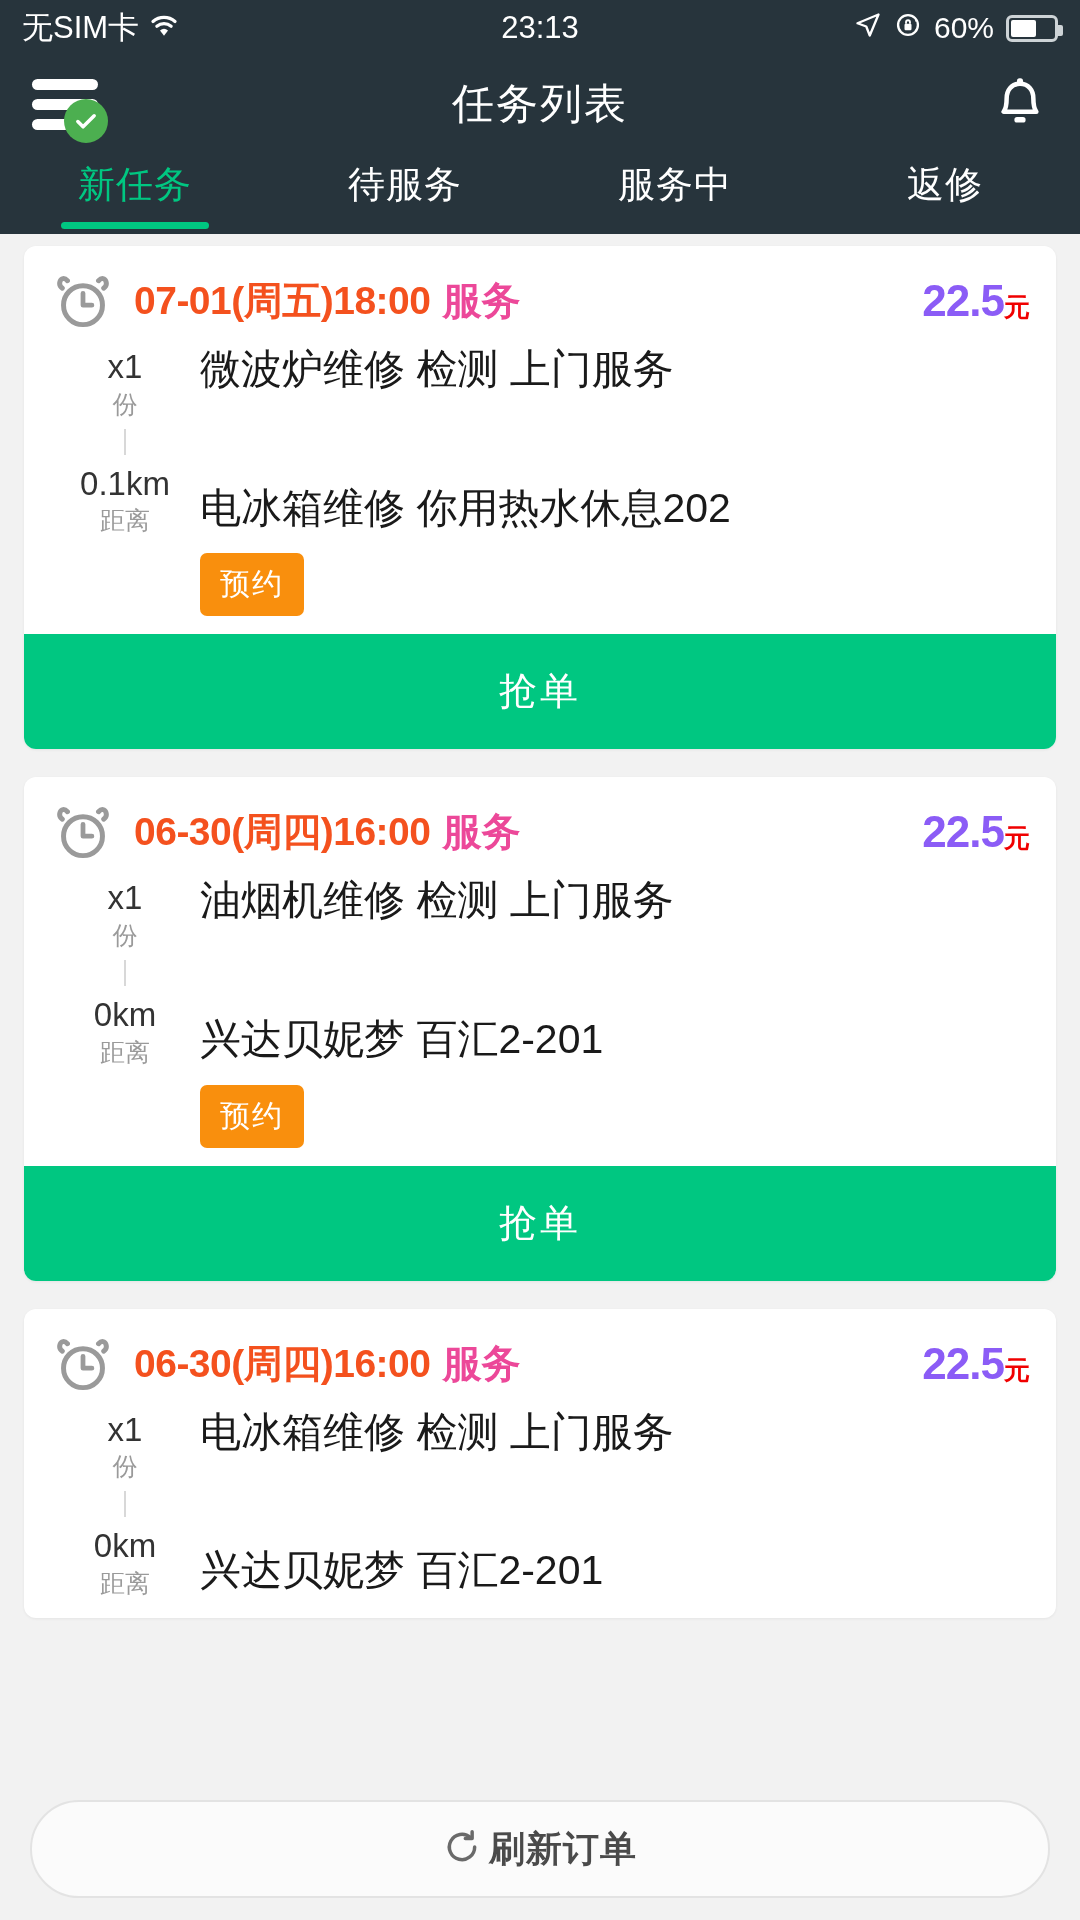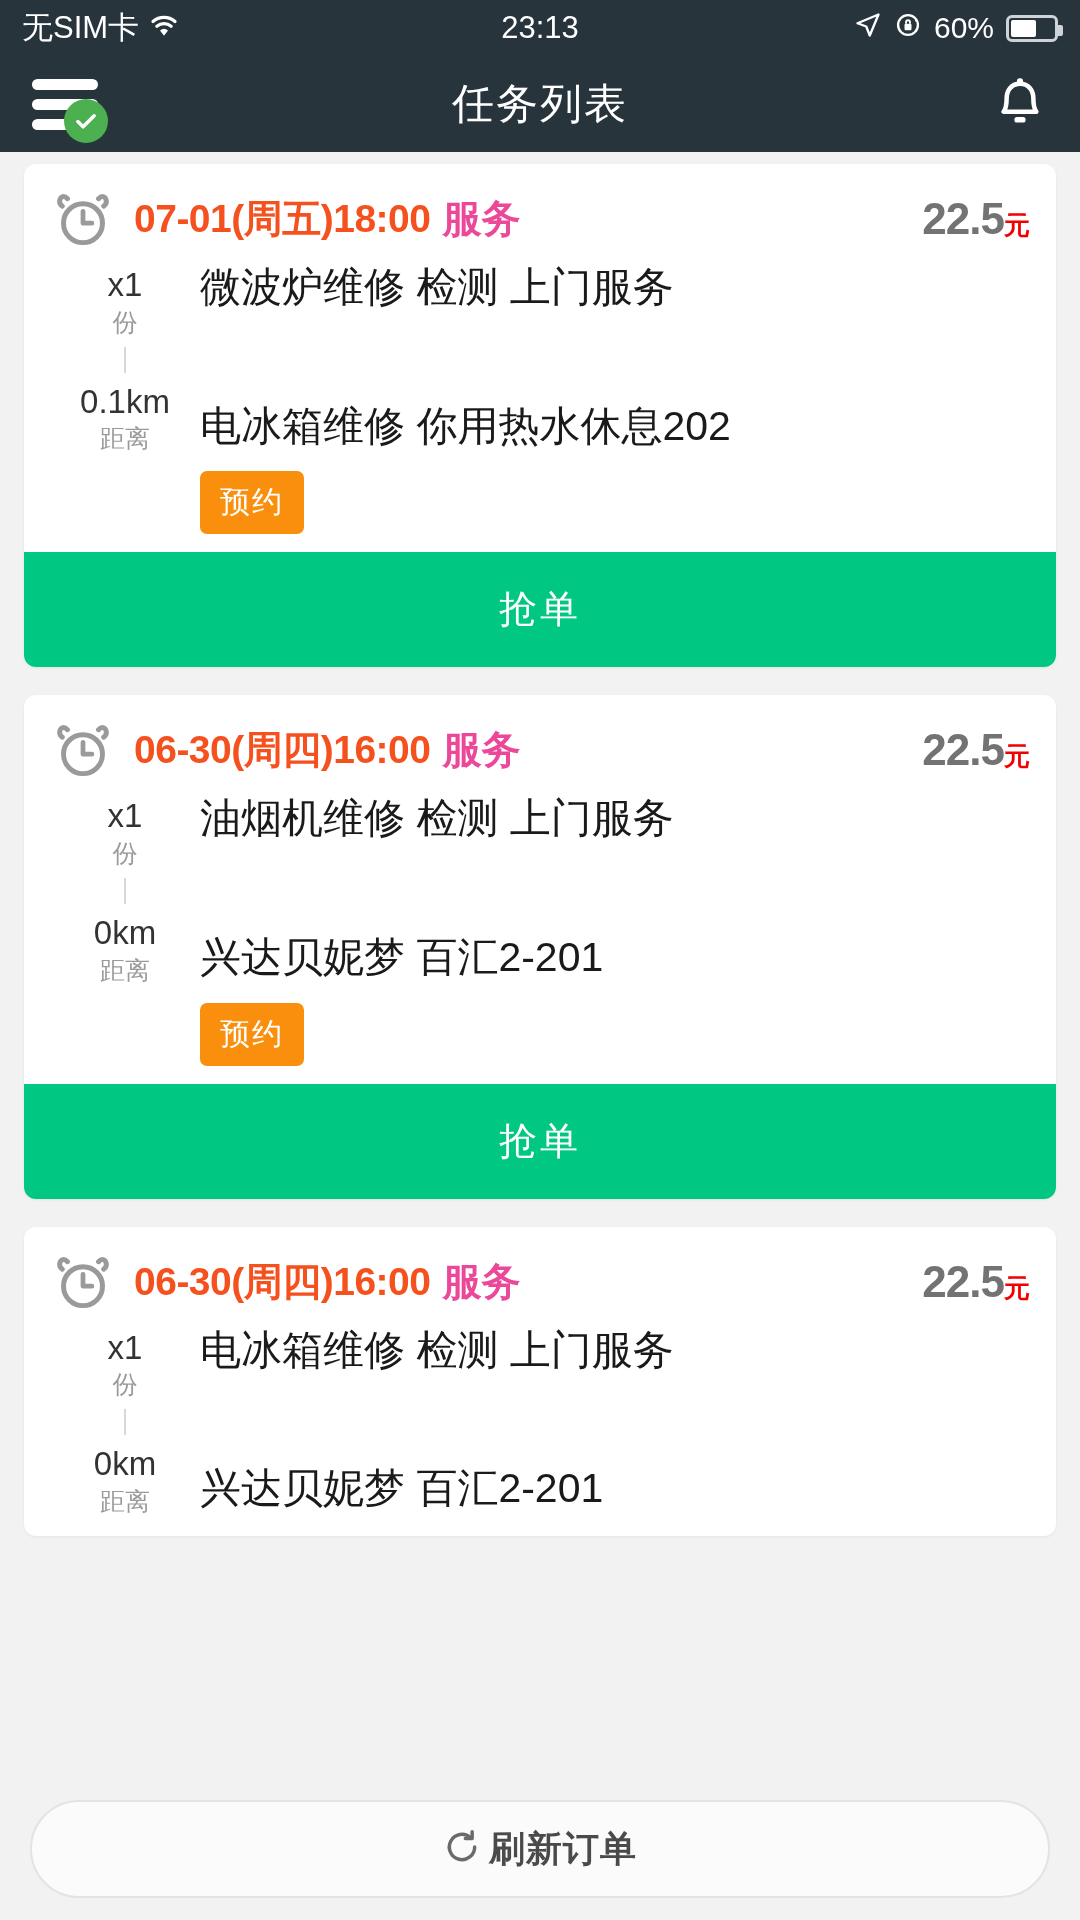--- a/index.html
+++ b/index.html
@@ -81,21 +81,21 @@
     margin-bottom:28px; box-shadow:0 1px 3px rgba(0,0,0,0.06);
   }
   .card-body { padding:26px 26px 18px 26px; }
 
   .row-time { display:flex; align-items:center; }
   .clock-icon { width:66px; flex:0 0 66px; display:flex; justify-content:center; }
   .time-text { margin-left:18px; font-size:39px; white-space:nowrap; }
   .time-text .t-date { color:#f4511e; font-weight:bold; letter-spacing:-0.5px; }
   .time-text .t-suffix { color:#ec4899; font-weight:bold; margin-left:12px; }
   .price { margin-left:auto; white-space:nowrap; }
-  .price .p-num { color:#737373; font-size:44px; font-weight:bold; letter-spacing:-1px; }
+  .price .p-num { color:#8b5cf6; font-size:44px; font-weight:bold; letter-spacing:-1px; }
   .price .p-unit { color:#f00000; font-size:26px; font-weight:bold; }
 
   .row-info { display:flex; align-items:flex-start; margin-top:14px; }
   .meta-col {
     width:150px; flex:0 0 150px; text-align:center; padding-top:6px;
   }
   .meta-main { font-size:33px; color:#333333; line-height:1.05; }
   .meta-sub { font-size:25px; color:#9a9a9a; margin-top:3px; }
   .meta-divider { width:2px; height:26px; background:#d8d8d8; margin:8px auto 4px auto; }
   .info-text { font-size:41px; color:#1a1a1a; line-height:1.22; padding-top:0px; }
@@ -180,20 +180,38 @@
     <div class="nav-title">任务列表</div>
     <div class="bell-btn">
       <svg width="52" height="56" viewBox="0 0 24 26">
         <rect x="10.6" y="1" width="2.8" height="3" rx="1.2" fill="#fff"></rect>
         <path d="M12 3.6c-3.9 0-6.2 3-6.2 6.8 0 4.3-1.4 6.2-1.4 6.2h15.2s-1.4-1.9-1.4-6.2c0-3.8-2.3-6.8-6.2-6.8z" fill="none" stroke="#fff" stroke-width="2.1" stroke-linejoin="round"></path>
         <rect x="9.4" y="19" width="5.2" height="2.6" rx="1.2" fill="#fff"></rect>
       </svg>
     </div>
   </div>
 
+  <div class="tabs">
+    <div class="tab active">
+      <span class="tab-label">新任务</span>
+      <span class="tab-underline"></span>
+    </div>
+    <div class="tab">
+      <span class="tab-label">待服务</span>
+      <span class="tab-underline"></span>
+    </div>
+    <div class="tab">
+      <span class="tab-label">服务中</span>
+      <span class="tab-underline"></span>
+    </div>
+    <div class="tab">
+      <span class="tab-label">返修</span>
+      <span class="tab-underline"></span>
+    </div>
+  </div>
 
   <div class="list">
 
     <div class="card">
       <div class="card-body">
         <div class="row-time">
           <span class="clock-icon">
             <svg width="54" height="58" viewBox="0 0 26 28">
               <path d="M5.5 4.2C4 2.6 2.4 3 1.9 4.6c-.4 1.3.2 2.6 1.1 3.2" fill="none" stroke="#9a9a9a" stroke-width="2.4" stroke-linecap="round"></path>
               <path d="M20.5 4.2c1.5-1.6 3.1-1.2 3.6.4.4 1.3-.2 2.6-1.1 3.2" fill="none" stroke="#9a9a9a" stroke-width="2.4" stroke-linecap="round"></path>

